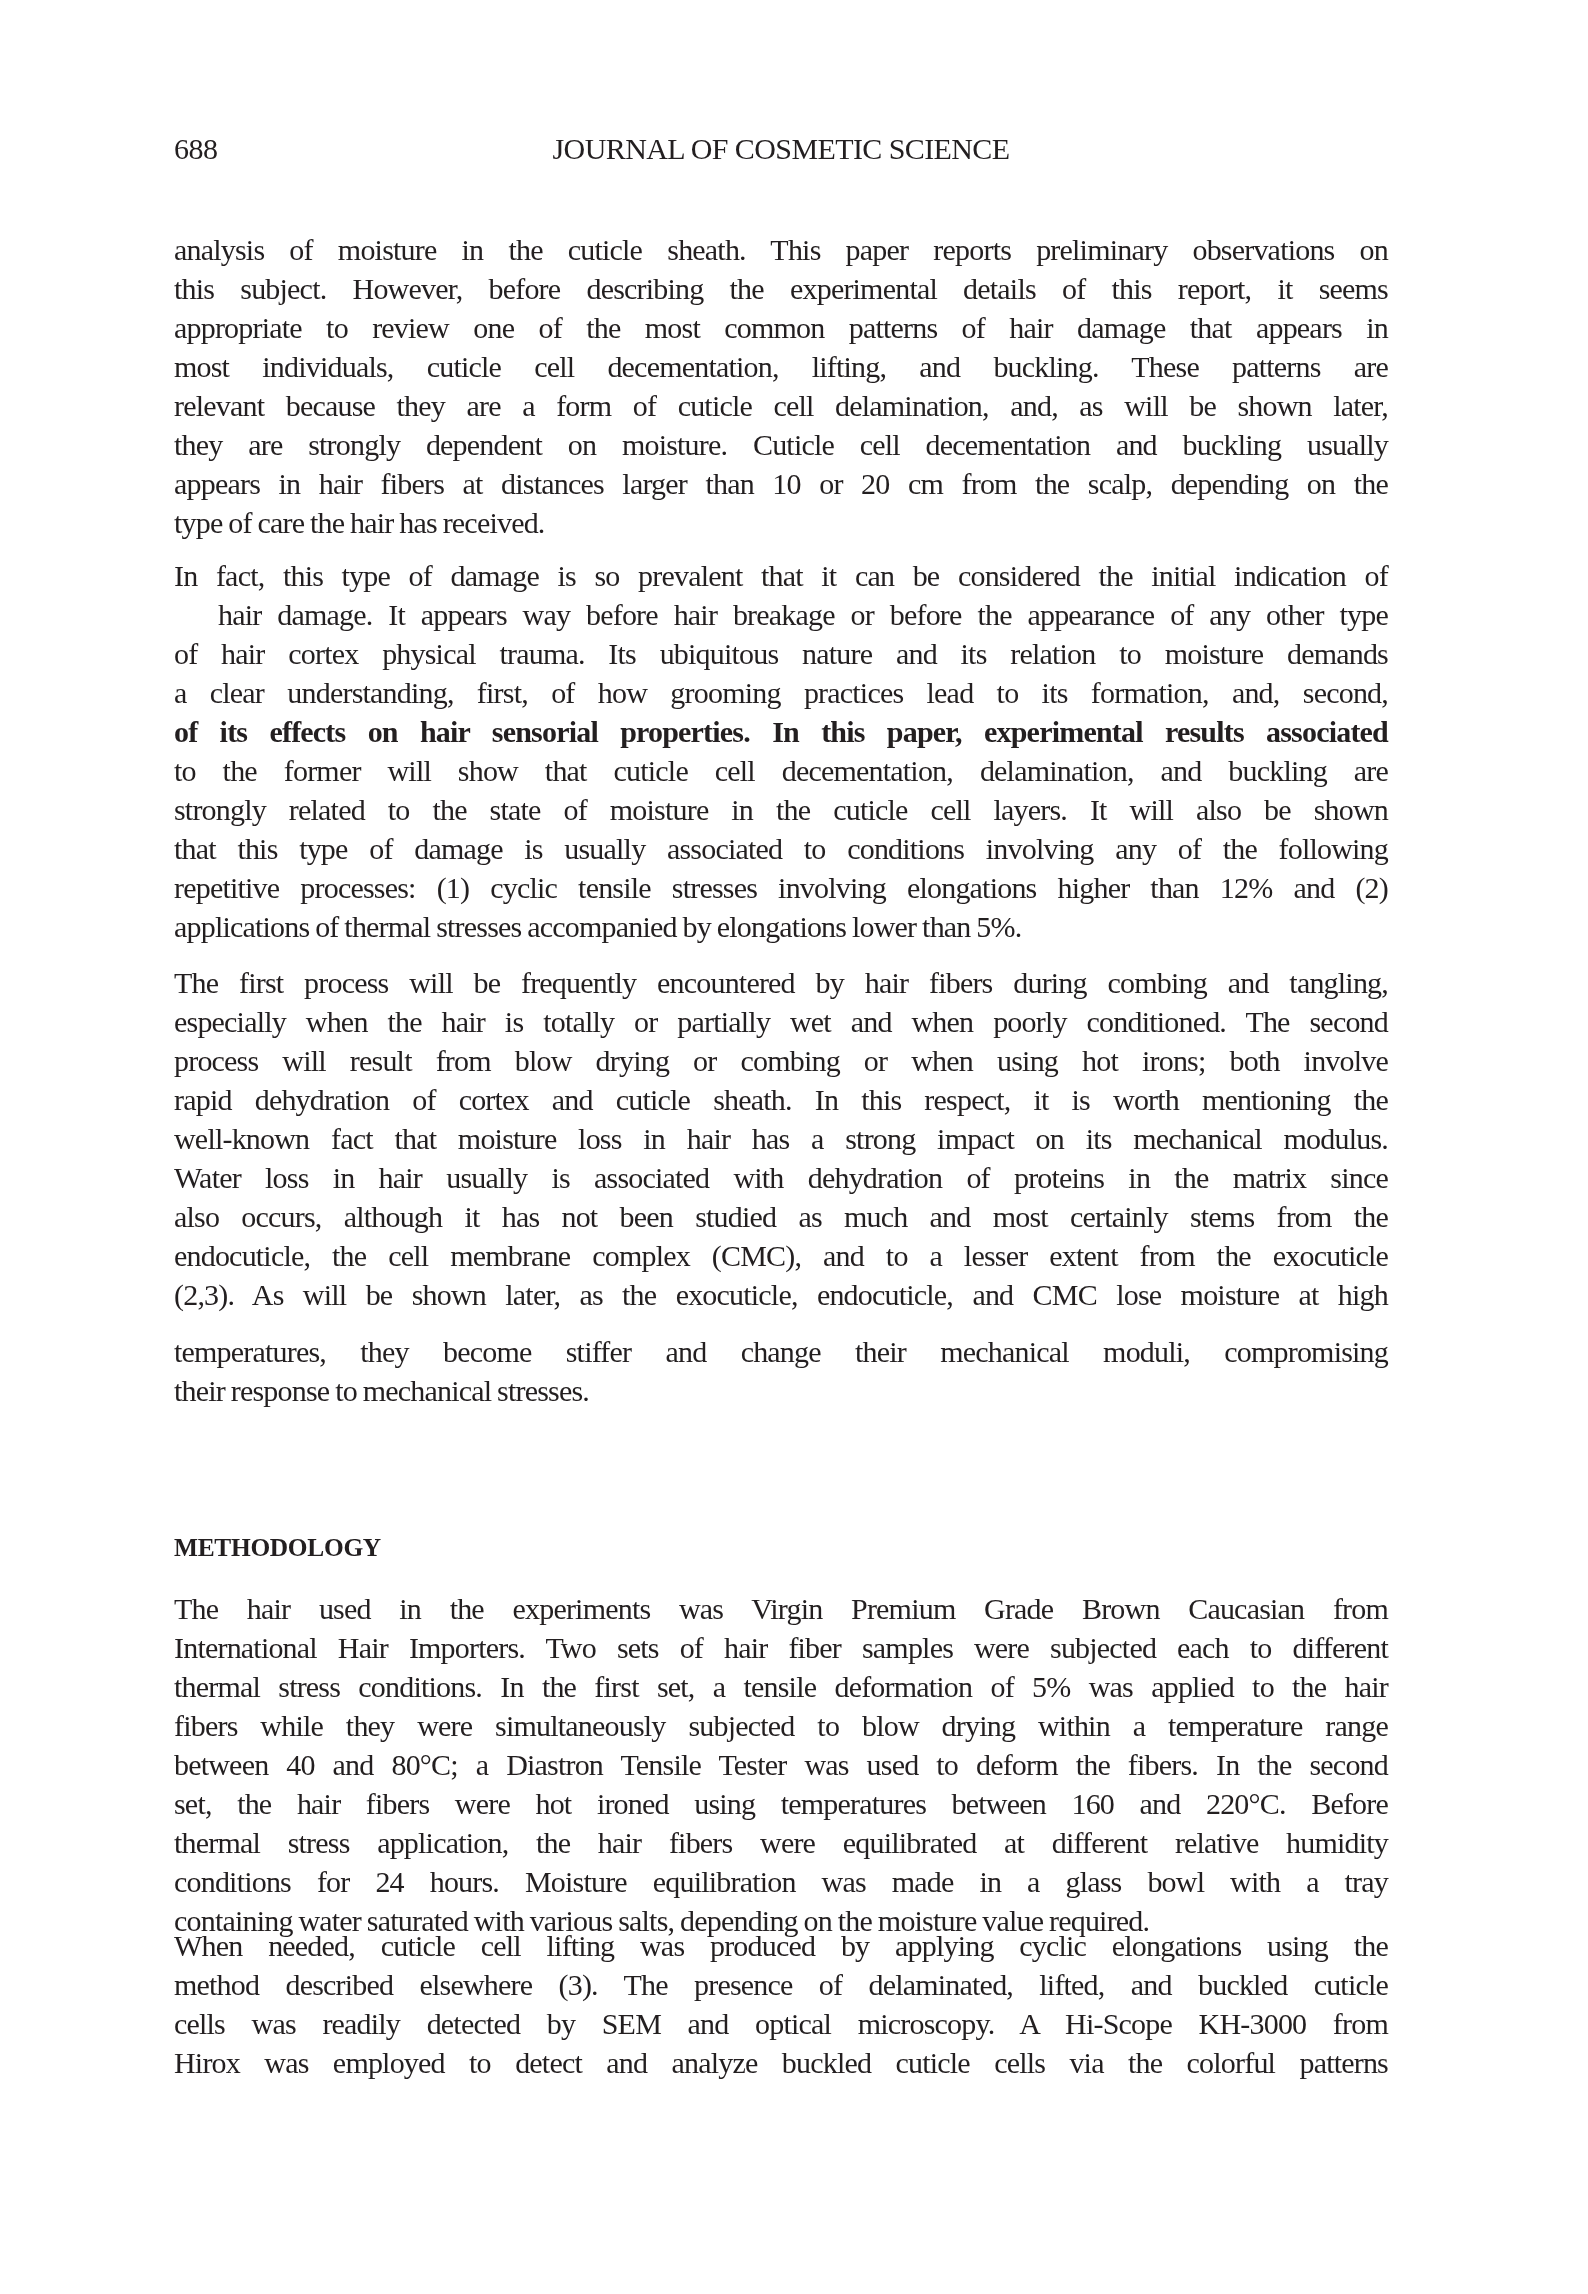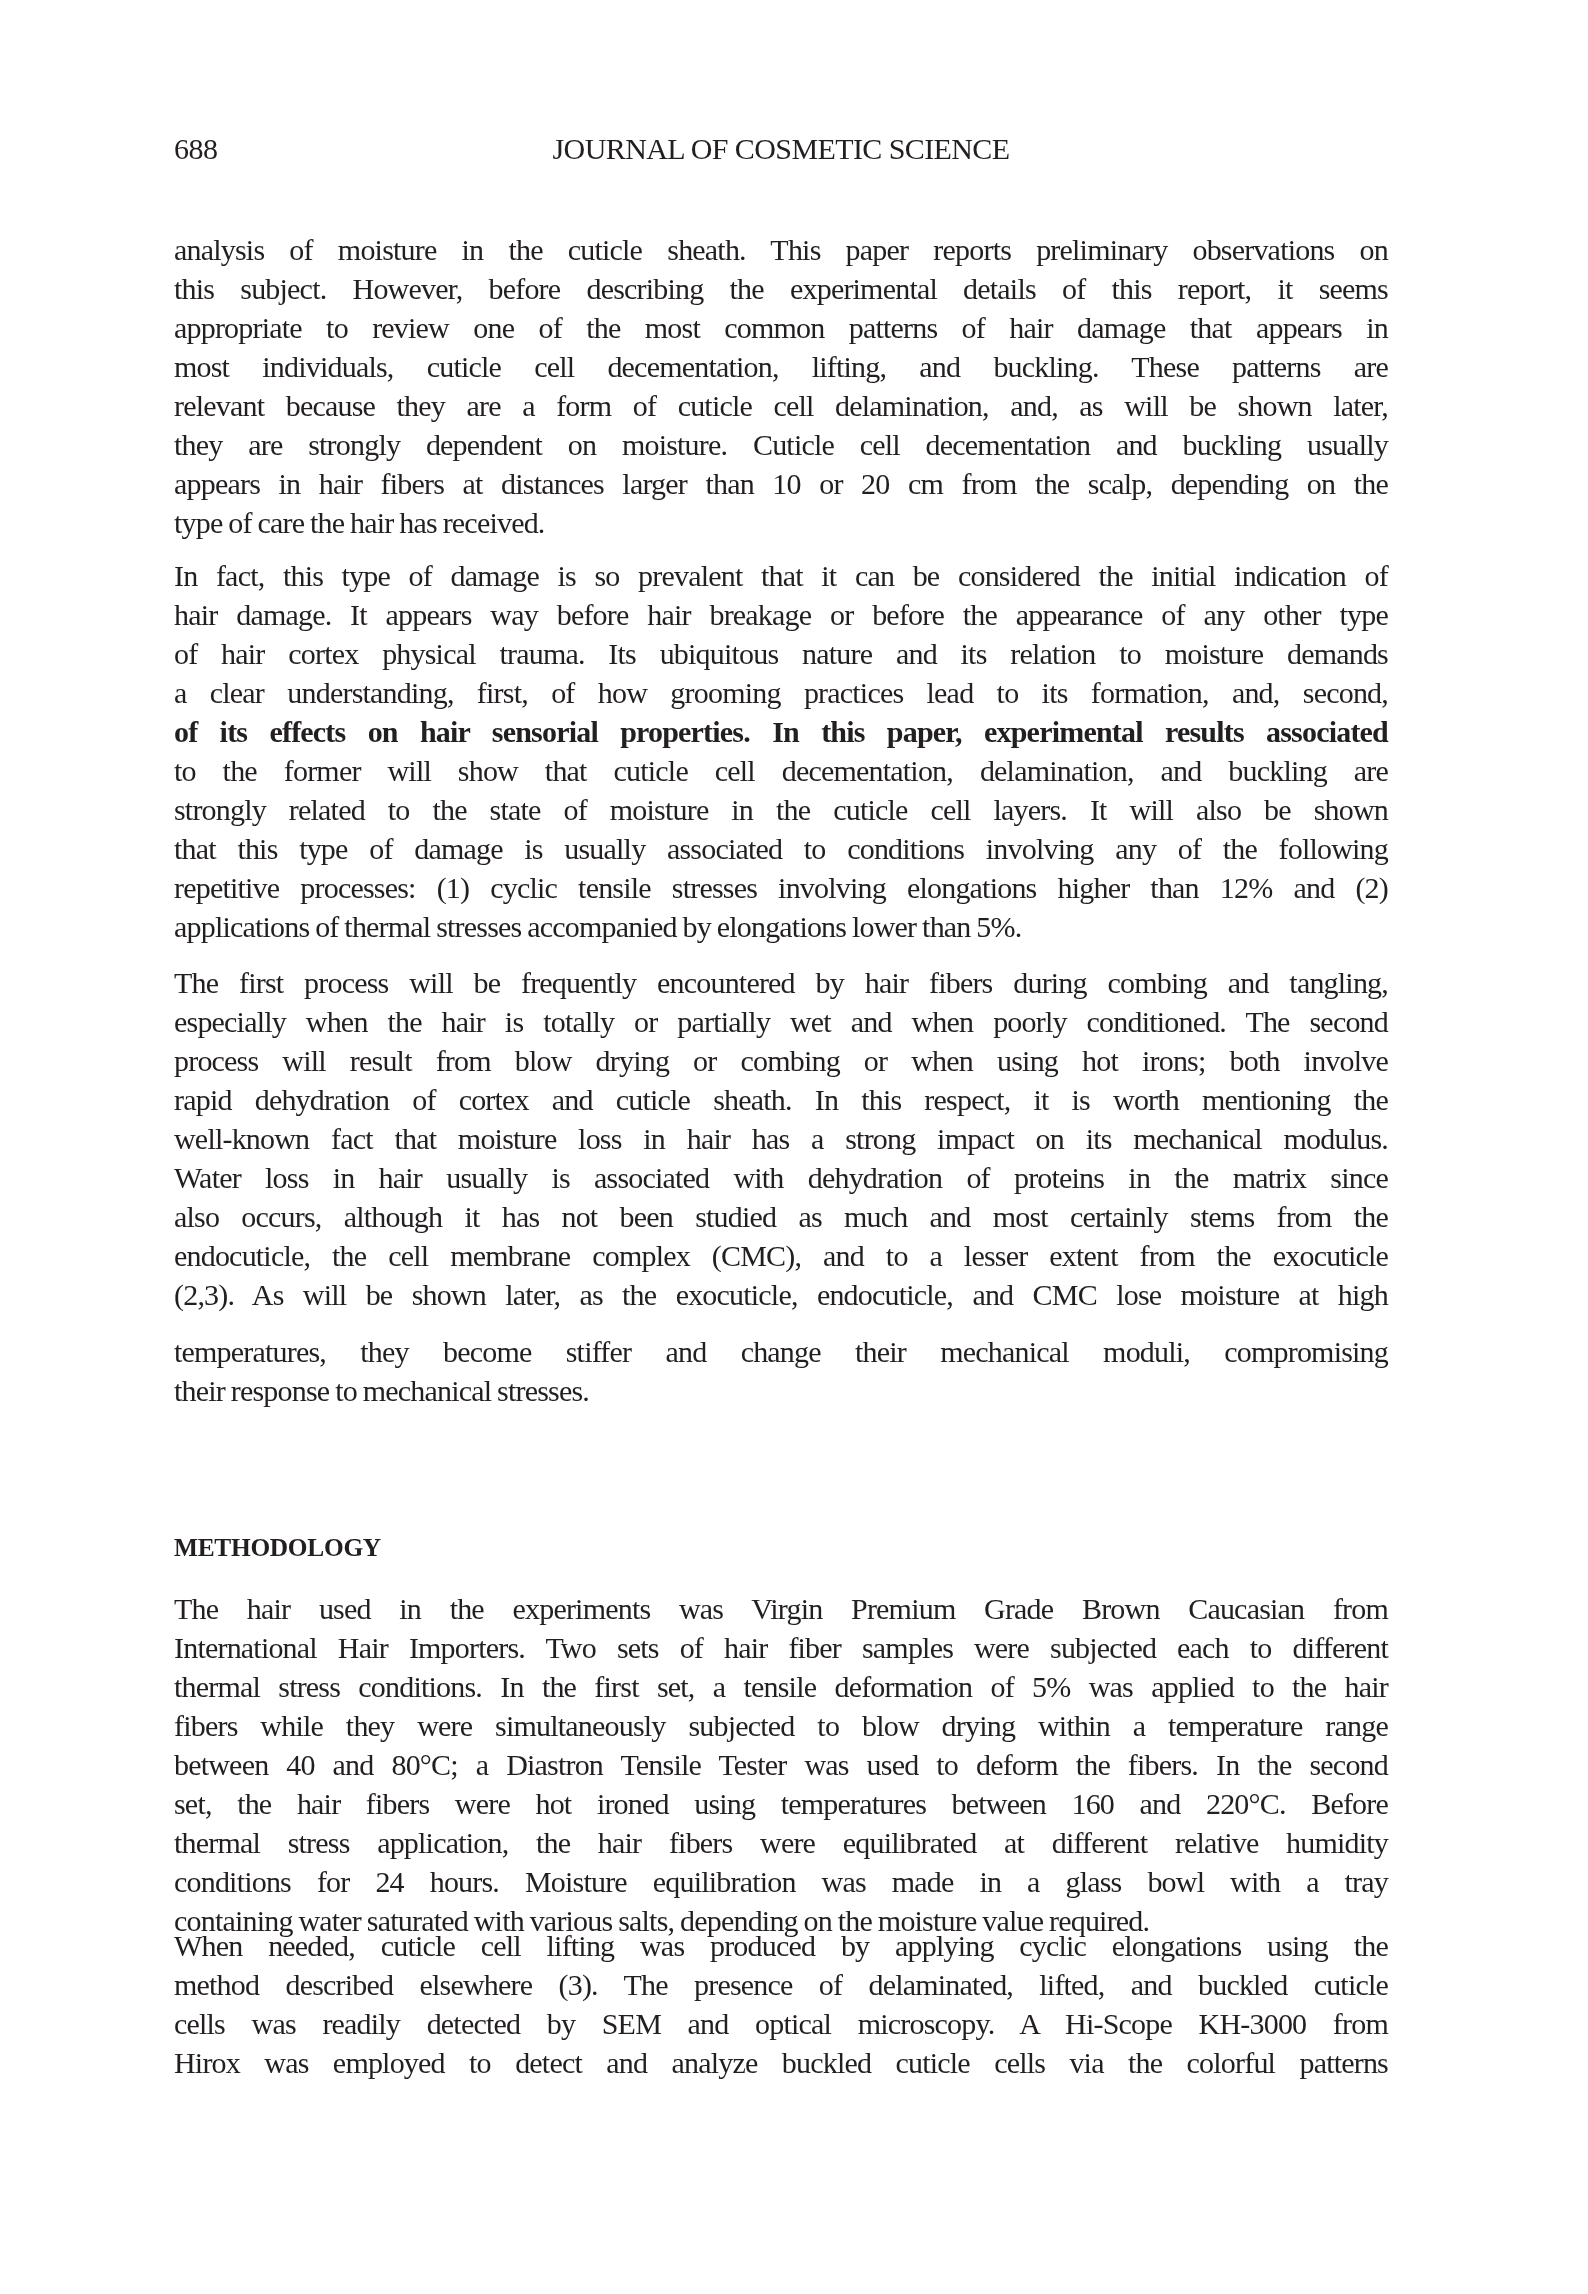--- a/index.html
+++ b/index.html
@@ -95,21 +95,21 @@
       <span class="line" style="white-space: nowrap;">appropriate to review one of the most common patterns of hair damage that appears in</span>
       <span class="line" style="white-space: nowrap;">most individuals, cuticle cell decementation, lifting, and buckling. These patterns are</span>
       <span class="line" style="white-space: nowrap;">relevant because they are a form of cuticle cell delamination, and, as will be shown later,</span>
       <span class="line" style="white-space: nowrap;">they are strongly dependent on moisture. Cuticle cell decementation and buckling usually</span>
       <span class="line" style="white-space: nowrap;">appears in hair fibers at distances larger than 10 or 20 cm from the scalp, depending on the</span>
       <span class="line last" style="white-space: nowrap;">type of care the hair has received.</span>
     </div>
 
     <div class="para" style="top:556px;">
       <span class="line" style="white-space: nowrap;">In fact, this type of damage is so prevalent that it can be considered the initial indication of</span>
-      <span class="line" style="white-space: nowrap;">hair damage. It appears way before hair breakage or before the appearance of any other type</span>
+      <span class="line" style="white-space: nowrap; margin-left: 44px;">hair damage. It appears way before hair breakage or before the appearance of any other type</span>
       <span class="line" style="white-space: nowrap;">of hair cortex physical trauma. Its ubiquitous nature and its relation to moisture demands</span>
       <span class="line" style="white-space: nowrap;">a clear understanding, first, of how grooming practices lead to its formation, and, second,</span>
       <span class="line" style="white-space: nowrap; font-weight: bold;">of its effects on hair sensorial properties. In this paper, experimental results associated</span>
       <span class="line" style="white-space: nowrap;">to the former will show that cuticle cell decementation, delamination, and buckling are</span>
       <span class="line" style="white-space: nowrap;">strongly related to the state of moisture in the cuticle cell layers. It will also be shown</span>
       <span class="line" style="white-space: nowrap;">that this type of damage is usually associated to conditions involving any of the following</span>
       <span class="line" style="white-space: nowrap;">repetitive processes: (1) cyclic tensile stresses involving elongations higher than 12% and (2)</span>
       <span class="line last" style="white-space: nowrap;">applications of thermal stresses accompanied by elongations lower than 5%.</span>
     </div>
 

